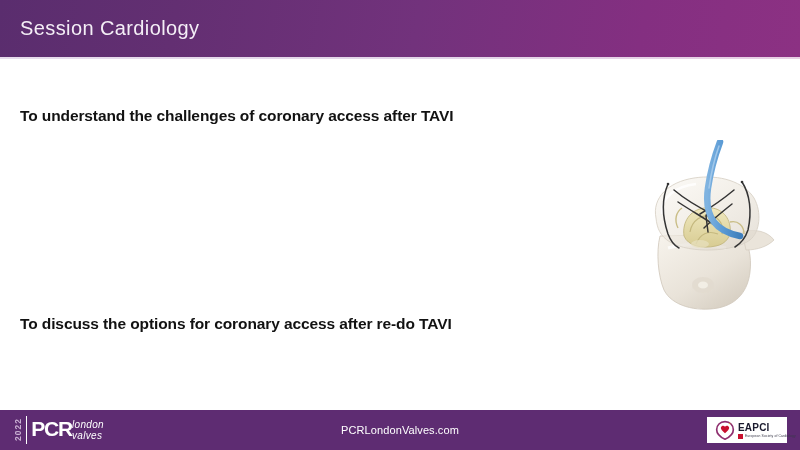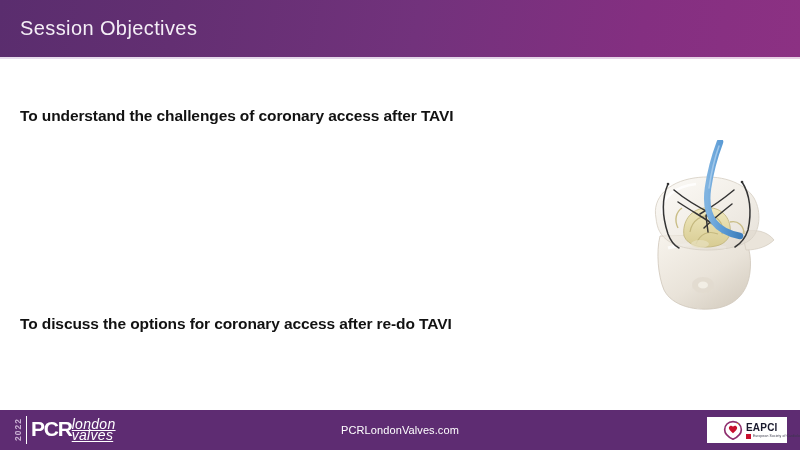--- a/index.html
+++ b/index.html
@@ -122,47 +122,46 @@
     justify-content: center;
   }
   .pcr-main {
     font-size: 21px;
     font-weight: bold;
     color: #FFFFFF;
     letter-spacing: -1.2px;
     line-height: 19px;
   }
   .pcr-sub {
-    font-size: 14px;
+    font-size: 10px;
     font-style: italic;
     color: #FFFFFF;
     letter-spacing: 0.3px;
     line-height: 11px;
-    text-decoration: underline;
   }
   .footer-url {
     position: absolute;
     left: 0;
     top: 424px;
     width: 800px;
     text-align: center;
     font-size: 11px;
     color: #FFFFFF;
     letter-spacing: 0.1px;
   }
   .eapci-box {
     position: absolute;
     left: 707px;
     top: 417px;
     width: 80px;
     height: 26px;
     background: #FFFFFF;
     display: flex;
     align-items: center;
-    padding-left: 16px;
+    padding-left: 8px;
     box-sizing: border-box;
   }
   .eapci-heart { width: 20px; height: 20px; flex: none; }
   .eapci-text {
     display: flex;
     flex-direction: column;
     justify-content: center;
     margin-left: 3px;
   }
   .eapci-name {
@@ -191,21 +190,21 @@
     line-height: 4px;
     white-space: nowrap;
   }
 </style>
 </head>
 <body>
 
 <div class="slide">
 
   <div class="header-bar"></div>
-  <div class="header-title">Session Objectives</div>
+  <div class="header-title">Session Cardiology</div>
   <div class="header-underline"></div>
 
   <div class="body-area">
     <div class="objective obj-1">To understand the challenges of coronary access after TAVI</div>
     <div class="objective obj-3">To discuss the options for coronary access after re-do TAVI</div>
   </div>
 
   <div class="device-figure">
     <svg class="device-svg" viewBox="0 0 158 185" xmlns="http://www.w3.org/2000/svg">
       <defs>

